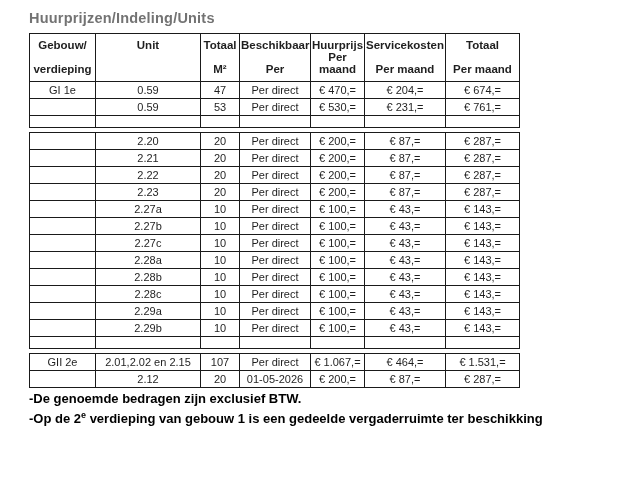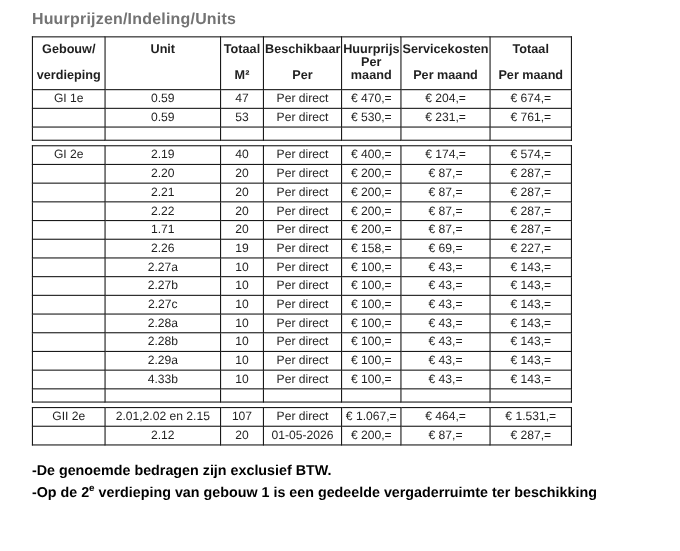--- a/index.html
+++ b/index.html
@@ -43,21 +43,21 @@
     justify-content: space-between;
     height: 47px;
     padding: 5px 1px 6px;
     line-height: 12px;
     font-size: 11.5px;
   }
   tr.data td { height: 17px; }
   tr.blank td { height: 12px; }
   tr.gap td { border: none; height: 5px; padding: 0; }
   .notes {
-    margin-top: 16px;
+    margin-top: 4px;
     font-weight: bold;
     font-size: 13px;
     color: #000000;
   }
   .notes p { margin: 0 0 6px 0; line-height: 14px; }
   .notes sup { font-size: 9px; line-height: 0; }
 </style>
 </head>
 <body>
 
@@ -146,29 +146,20 @@
           <td></td>
           <td></td>
           <td></td>
           <td></td>
           <td></td>
         </tr>
         <tr class="gap">
           <td colspan="7"></td>
         </tr>
         <tr class="data">
-          <td>GI 2e</td>
-          <td>2.19</td>
-          <td>40</td>
-          <td>Per direct</td>
-          <td>€ 400,=</td>
-          <td>€ 174,=</td>
-          <td>€ 574,=</td>
-        </tr>
-        <tr class="data">
           <td></td>
           <td>2.20</td>
           <td>20</td>
           <td>Per direct</td>
           <td>€ 200,=</td>
           <td>€ 87,=</td>
           <td>€ 287,=</td>
         </tr>
         <tr class="data">
           <td></td>
@@ -183,35 +174,26 @@
           <td></td>
           <td>2.22</td>
           <td>20</td>
           <td>Per direct</td>
           <td>€ 200,=</td>
           <td>€ 87,=</td>
           <td>€ 287,=</td>
         </tr>
         <tr class="data">
           <td></td>
-          <td>1.71</td>
-          <td>20</td>
-          <td>Per direct</td>
-          <td>€ 200,=</td>
-          <td>€ 87,=</td>
-          <td>€ 287,=</td>
-        </tr>
-        <tr class="data">
-          <td></td>
-          <td>2.26</td>
-          <td>19</td>
-          <td>Per direct</td>
-          <td>€ 158,=</td>
-          <td>€ 69,=</td>
-          <td>€ 227,=</td>
+          <td>2.23</td>
+          <td>20</td>
+          <td>Per direct</td>
+          <td>€ 200,=</td>
+          <td>€ 87,=</td>
+          <td>€ 287,=</td>
         </tr>
         <tr class="data">
           <td></td>
           <td>2.27a</td>
           <td>10</td>
           <td>Per direct</td>
           <td>€ 100,=</td>
           <td>€ 43,=</td>
           <td>€ 143,=</td>
         </tr>
@@ -246,30 +228,39 @@
           <td></td>
           <td>2.28b</td>
           <td>10</td>
           <td>Per direct</td>
           <td>€ 100,=</td>
           <td>€ 43,=</td>
           <td>€ 143,=</td>
         </tr>
         <tr class="data">
           <td></td>
+          <td>2.28c</td>
+          <td>10</td>
+          <td>Per direct</td>
+          <td>€ 100,=</td>
+          <td>€ 43,=</td>
+          <td>€ 143,=</td>
+        </tr>
+        <tr class="data">
+          <td></td>
           <td>2.29a</td>
           <td>10</td>
           <td>Per direct</td>
           <td>€ 100,=</td>
           <td>€ 43,=</td>
           <td>€ 143,=</td>
         </tr>
         <tr class="data">
           <td></td>
-          <td>4.33b</td>
+          <td>2.29b</td>
           <td>10</td>
           <td>Per direct</td>
           <td>€ 100,=</td>
           <td>€ 43,=</td>
           <td>€ 143,=</td>
         </tr>
         <tr class="blank">
           <td></td>
           <td></td>
           <td></td>

